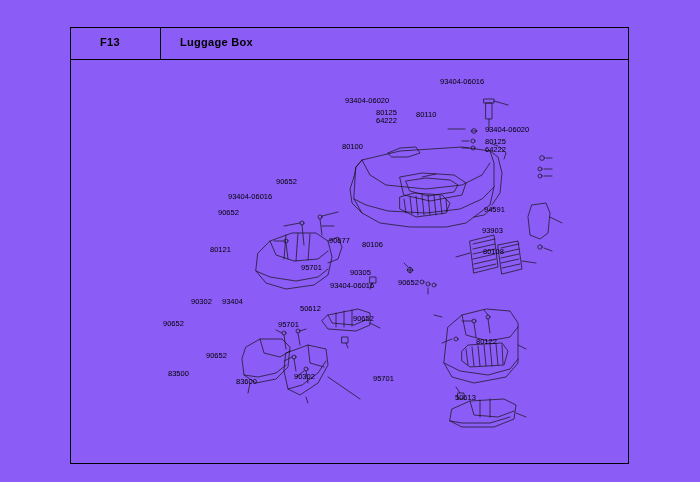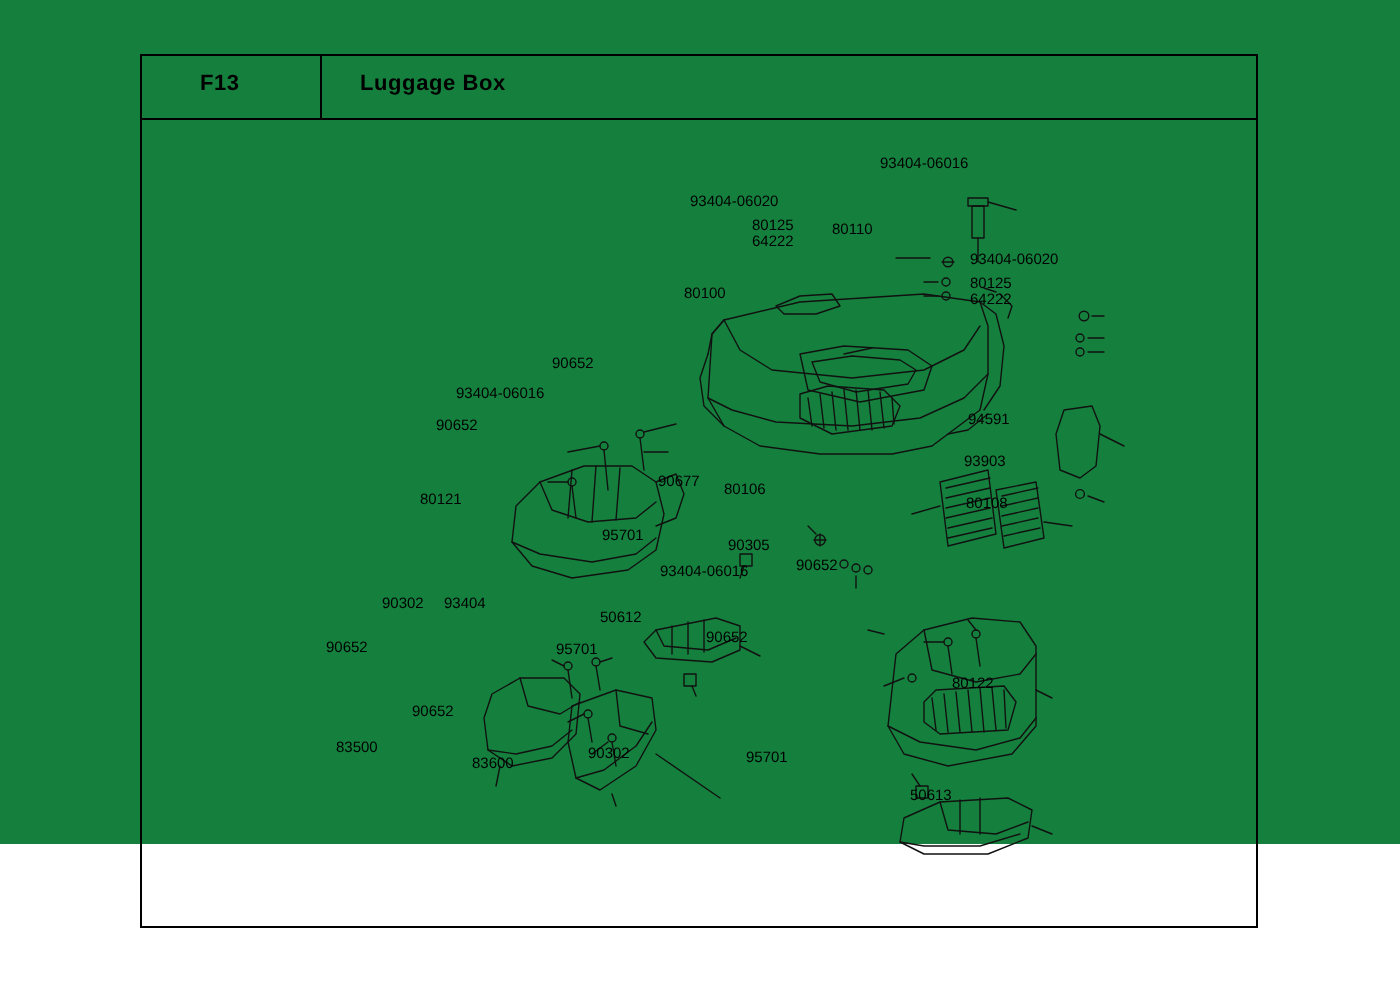--- a/index.html
+++ b/index.html
@@ -11,22 +11,22 @@
     width: 700px;
     height: 495px;
     font-family: "Liberation Sans", sans-serif;
     position: relative;
     overflow: hidden;
   }
   #page {
     position: absolute;
     left: 0; top: 0;
     width: 700px;
-    height: 422px;
-    background: #15803d;
+    height: 482px;
+    background: #8b5cf6;
   }
   
   .frame {
     position: absolute;
     left: 70px;
     top: 27px;
     width: 559px;
     height: 437px;
     border: 1px solid #000;
     box-sizing: border-box;
@@ -299,21 +299,21 @@
   <div class="lbl" style="left:342px;  top:142px;">80100</div>
   <div class="lbl" style="left:276px;  top:177px;">90652</div>
   <div class="lbl" style="left:228px;  top:192px;">93404-06016</div>
   <div class="lbl" style="left:218px;  top:208px;">90652</div>
   <div class="lbl" style="left:484px;  top:205px;">94591</div>
   <div class="lbl" style="left:482px;  top:226px;">93903</div>
   <div class="lbl" style="left:210px;  top:245px;">80121</div>
   <div class="lbl" style="left:329px;  top:236px;">90677</div>
   <div class="lbl" style="left:362px;  top:240px;">80106</div>
   <div class="lbl" style="left:458px;  top:247px;padding-left:25px;">80108</div>
-  <div class="lbl" style="left:364px;  top:268px;">90305</div>
+  <div class="lbl" style="left:350px;  top:268px;">90305</div>
   <div class="lbl" style="left:301px;  top:263px;">95701</div>
   <div class="lbl" style="left:330px;  top:281px;">93404-06016</div>
   <div class="lbl" style="left:398px;  top:278px;">90652</div>
   <div class="lbl" style="left:191px;  top:297px;">90302</div>
   <div class="lbl" style="left:222px;  top:297px;">93404</div>
   <div class="lbl" style="left:300px;  top:304px;">50612</div>
   <div class="lbl" style="left:163px;  top:319px;">90652</div>
   <div class="lbl" style="left:278px;  top:320px;">95701</div>
   <div class="lbl" style="left:353px;  top:314px;">90652</div>
   <div class="lbl" style="left:476px;  top:337px;">80122</div>

